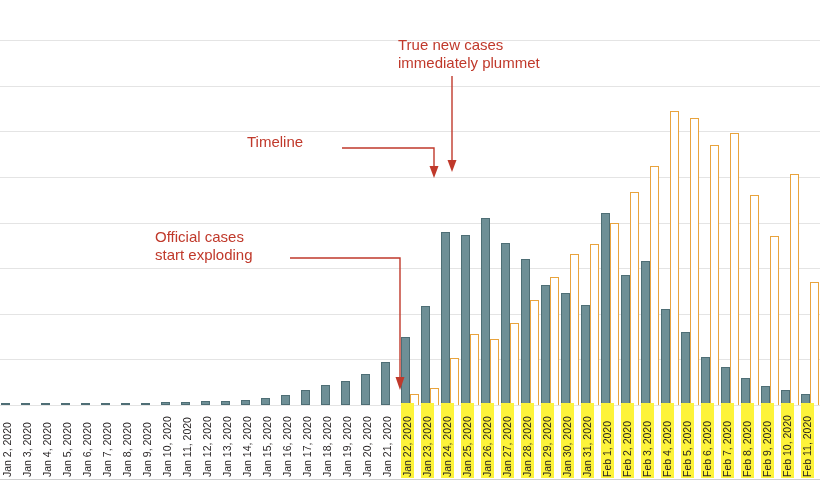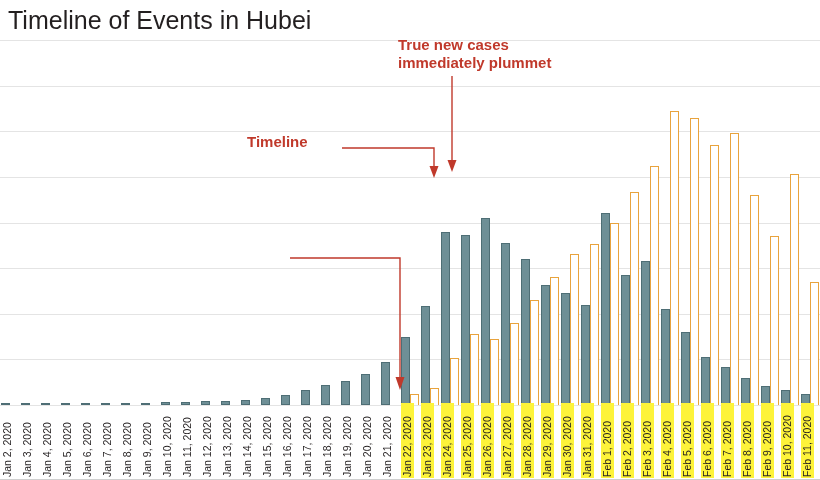--- a/index.html
+++ b/index.html
@@ -99,38 +99,36 @@
   .tick.highlight {
     background: #fdf33a;
   }
   
   .annot {
     position: absolute;
     color: #c0392b;
     font-size: 15px;
     line-height: 18px;
     white-space: pre;
-    font-weight: bold;
   }
   #annot-true { left: 398px; top: 36px; }
   #annot-lockdown { left: 247px; top: 133px; }
   #annot-official { left: 155px; top: 228px; }
   svg#leaders {
     position: absolute;
     left: 0; top: 0;
     width: 820px; height: 480px;
     pointer-events: none;
   }
 </style>
 </head>
 <body>
 
 <div id="chart-root">
 
-  <div id="chart-title">Timeline of Events in Hubei</div>
 
   <div id="plot">
     <div id="gridlines">
         <div class="gridline" style="top: 365px;"></div>
         <div class="gridline" style="top: 319.375px;"></div>
         <div class="gridline" style="top: 273.75px;"></div>
         <div class="gridline" style="top: 228.125px;"></div>
         <div class="gridline" style="top: 182.5px;"></div>
         <div class="gridline" style="top: 136.875px;"></div>
         <div class="gridline" style="top: 91.25px;"></div>
@@ -337,14 +335,16 @@
     <path d="M342,148 L434,148 L434,168" stroke="#c0392b" stroke-width="1.4" fill="none"></path>
     <path d="M434,178 L429.5,166 L438.5,166 Z" fill="#c0392b"></path>
 
     <path d="M290,258 L400,258 L400,378" stroke="#c0392b" stroke-width="1.4" fill="none"></path>
     <path d="M400,390 L395.5,377 L404.5,377 Z" fill="#c0392b"></path>
   </svg>
 
   <div class="annot" id="annot-true">True new cases
 immediately plummet</div>
   <div class="annot" id="annot-lockdown">Timeline</div>
+  <div class="annot" id="annot-official">Official cases
+start exploding</div>
 
 </div>
 
 </body></html>

